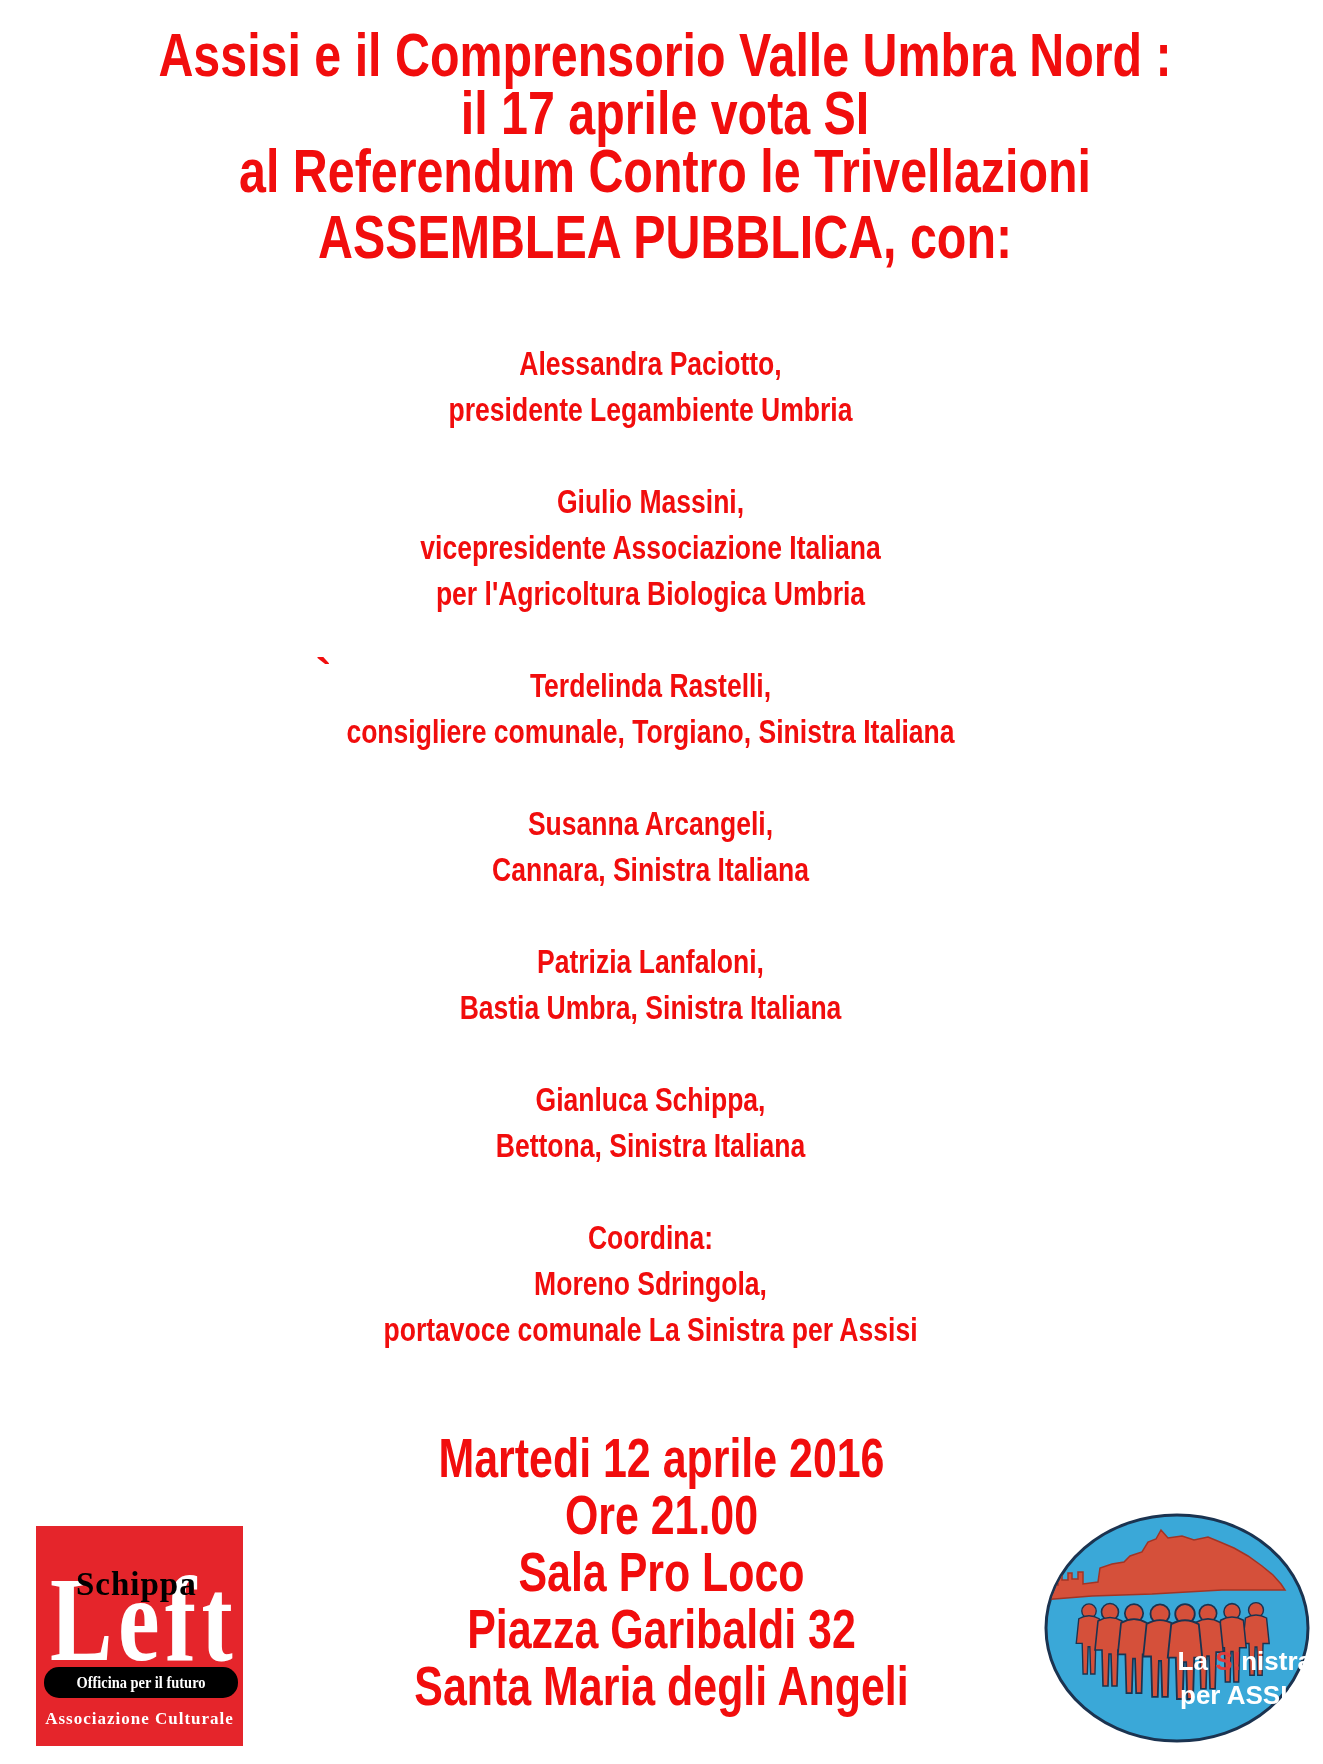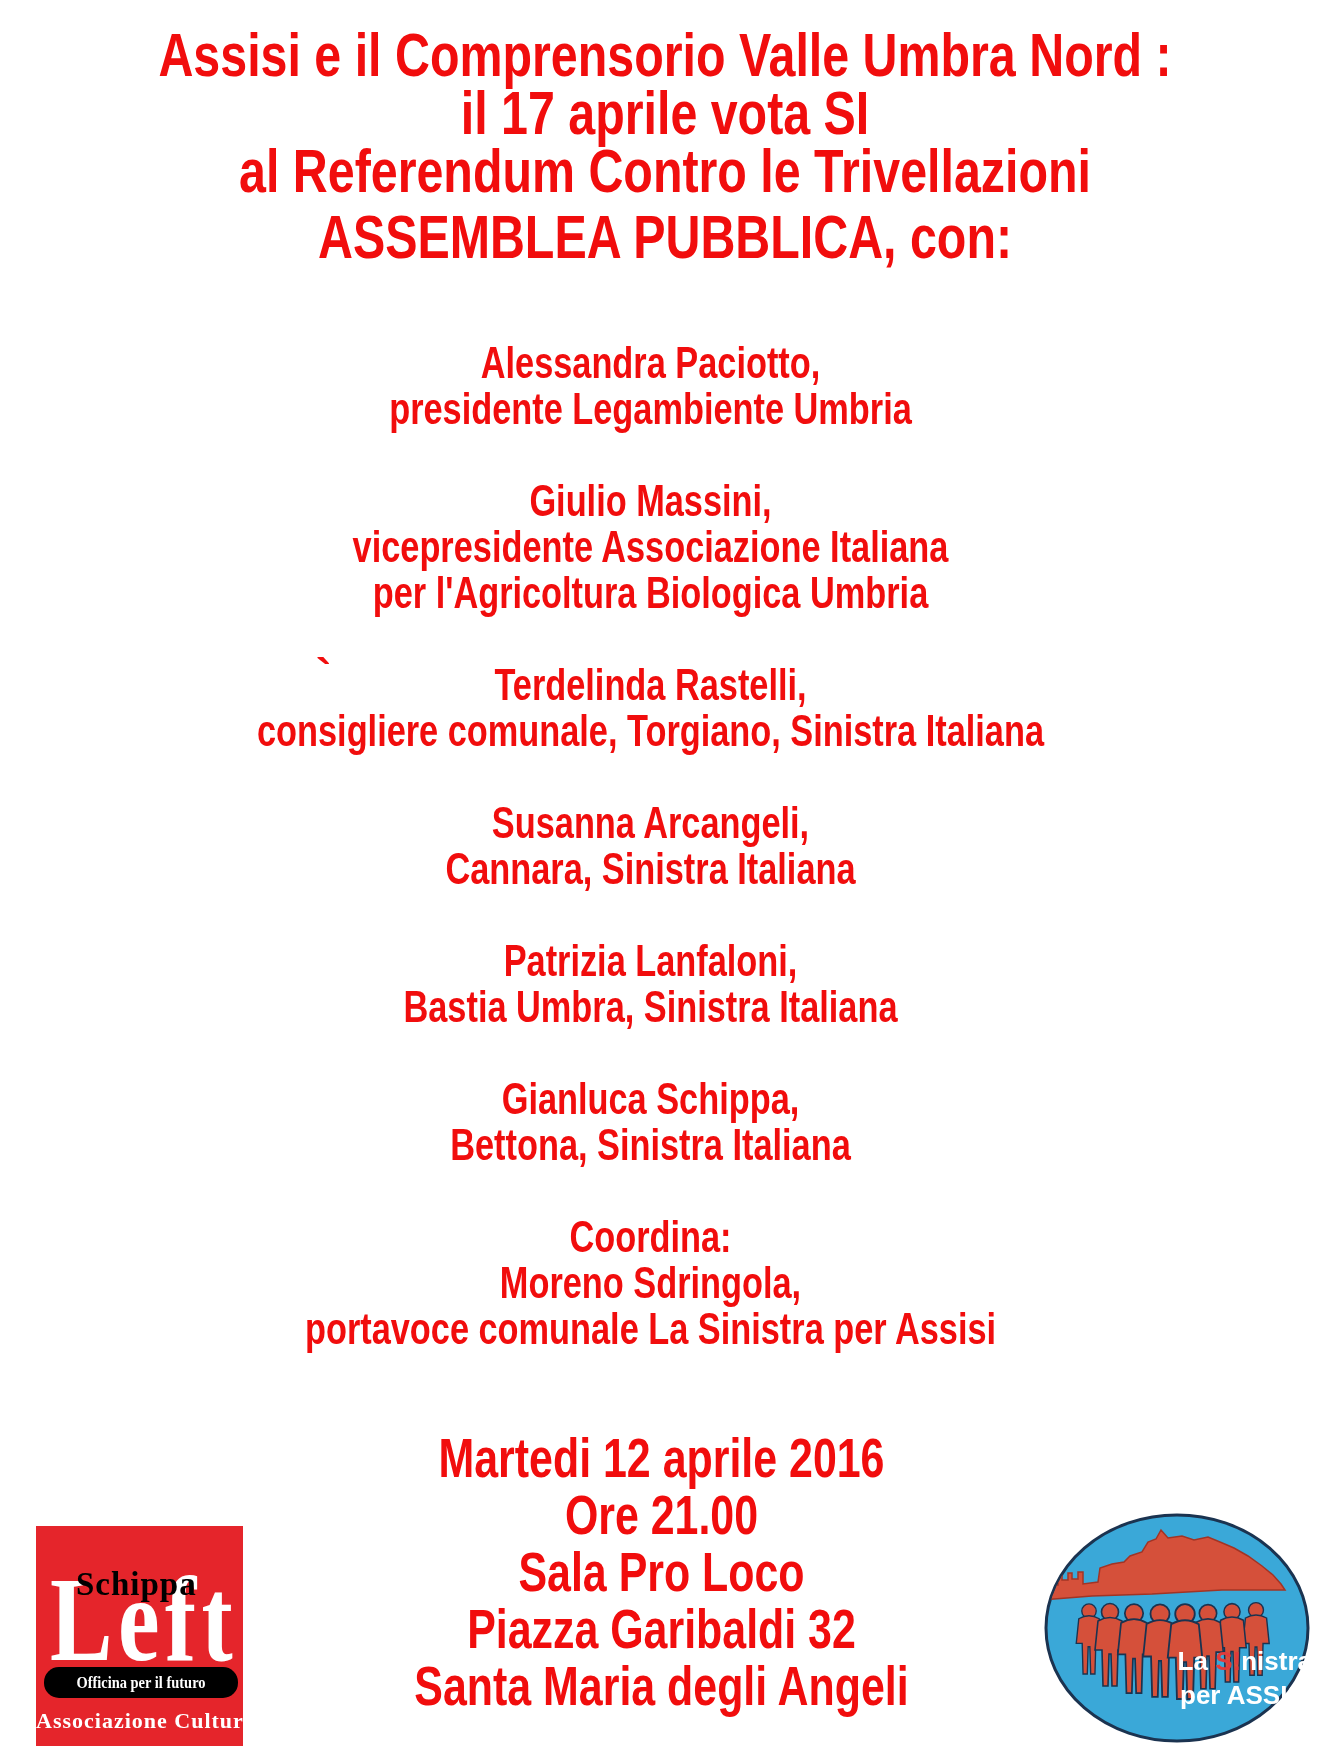--- a/index.html
+++ b/index.html
@@ -8,21 +8,21 @@
     font-family:"Liberation Sans",sans-serif;font-weight:bold;color:#f10d0d;
   }
   .line{
     text-align:center;white-space:nowrap;
     transform:scaleX(0.78);transform-origin:50% 50%;
   }
   
   .title{padding-top:26px;font-size:62px;line-height:58px;padding-left:7px;}
   .title .l4{margin-top:8px;}
   
-  .speakers{margin-top:74px;font-size:44px;line-height:46px;padding-right:22px;}
+  .speakers{margin-top:74px;font-size:34px;line-height:46px;padding-right:22px;}
   .speaker{margin-bottom:46px;}
   .speaker:last-child{margin-bottom:0;}
   
   .stray-accent{position:absolute;left:316px;top:648px;font-size:46px;color:#f10d0d;}
   
   .event{margin-top:78px;font-size:55px;line-height:57px;}
   
   .logo-left{
     position:absolute;left:36px;top:1526px;width:207px;height:220px;
     background:#e5252b;font-family:"Liberation Serif",serif;color:#ffffff;
@@ -32,21 +32,21 @@
     position:absolute;left:14px;top:34px;font-size:120px;line-height:1;color:#ffffff;
     letter-spacing:7px;white-space:nowrap;transform:scaleX(0.78);transform-origin:0 0;
   }
   .ul-bar{
     position:absolute;left:8px;right:5px;top:141px;height:31px;background:#000000;
     display:flex;align-items:center;justify-content:center;border-radius:15px;
   }
   .ul-tagline{font-size:17px;line-height:1;color:#ffffff;white-space:nowrap;transform:scaleX(0.85);}
   .ul-subtitle{
     position:absolute;left:0;right:0;top:184px;text-align:center;
-    font-size:22px;line-height:1;font-weight:bold;color:#ffffff;letter-spacing:1px;white-space:nowrap;
+    font-size:17px;line-height:1;font-weight:bold;color:#ffffff;letter-spacing:1px;white-space:nowrap;
   }
   
   .logo-right{position:absolute;left:1042px;top:1512px;width:270px;height:232px;}
   .logo-right svg{position:absolute;left:0;top:0;}
   .lr-text{
     position:absolute;left:0;right:0;top:132px;text-align:right;
     font-size:26px;line-height:34px;font-weight:bold;color:#ffffff;
     font-family:"Liberation Sans",sans-serif;white-space:nowrap;
   }
   .lr-text .hl{color:#e23b3b;}

